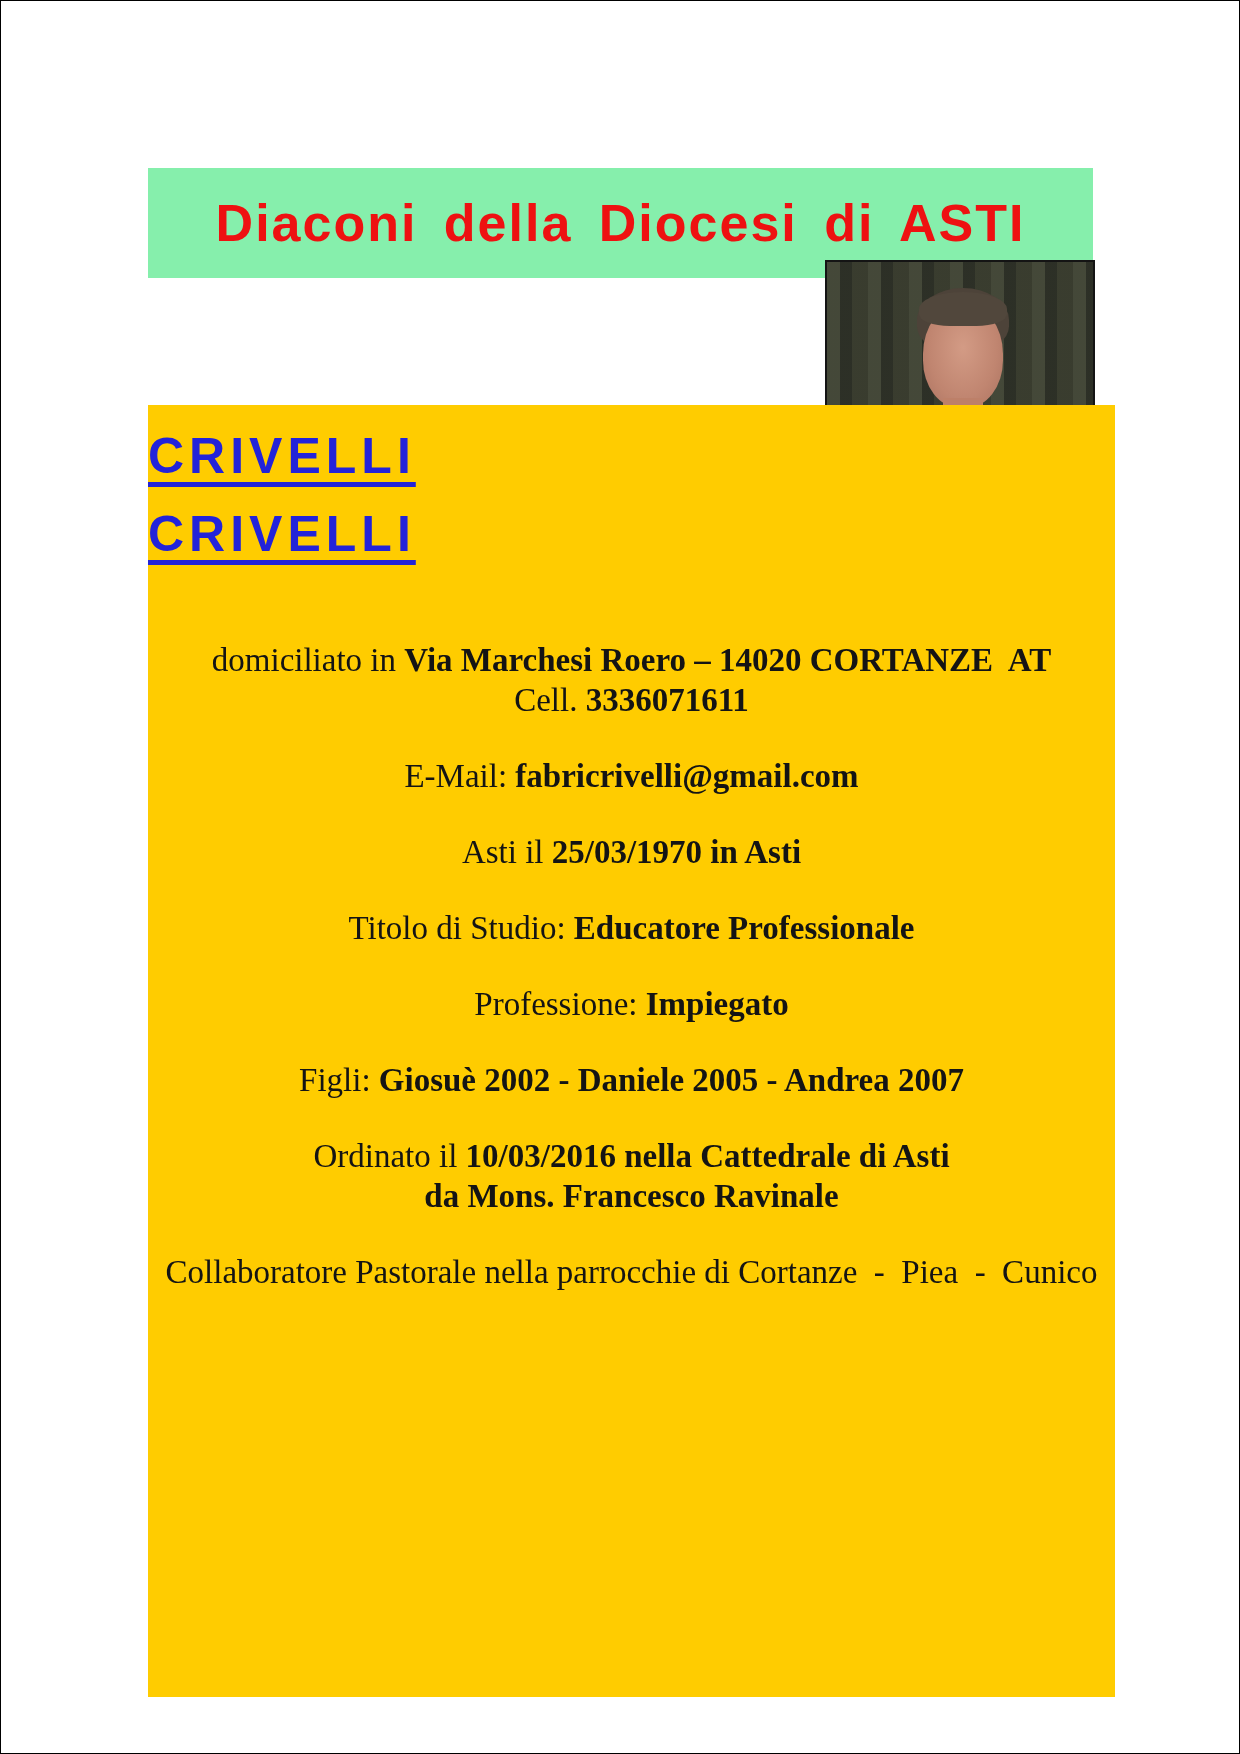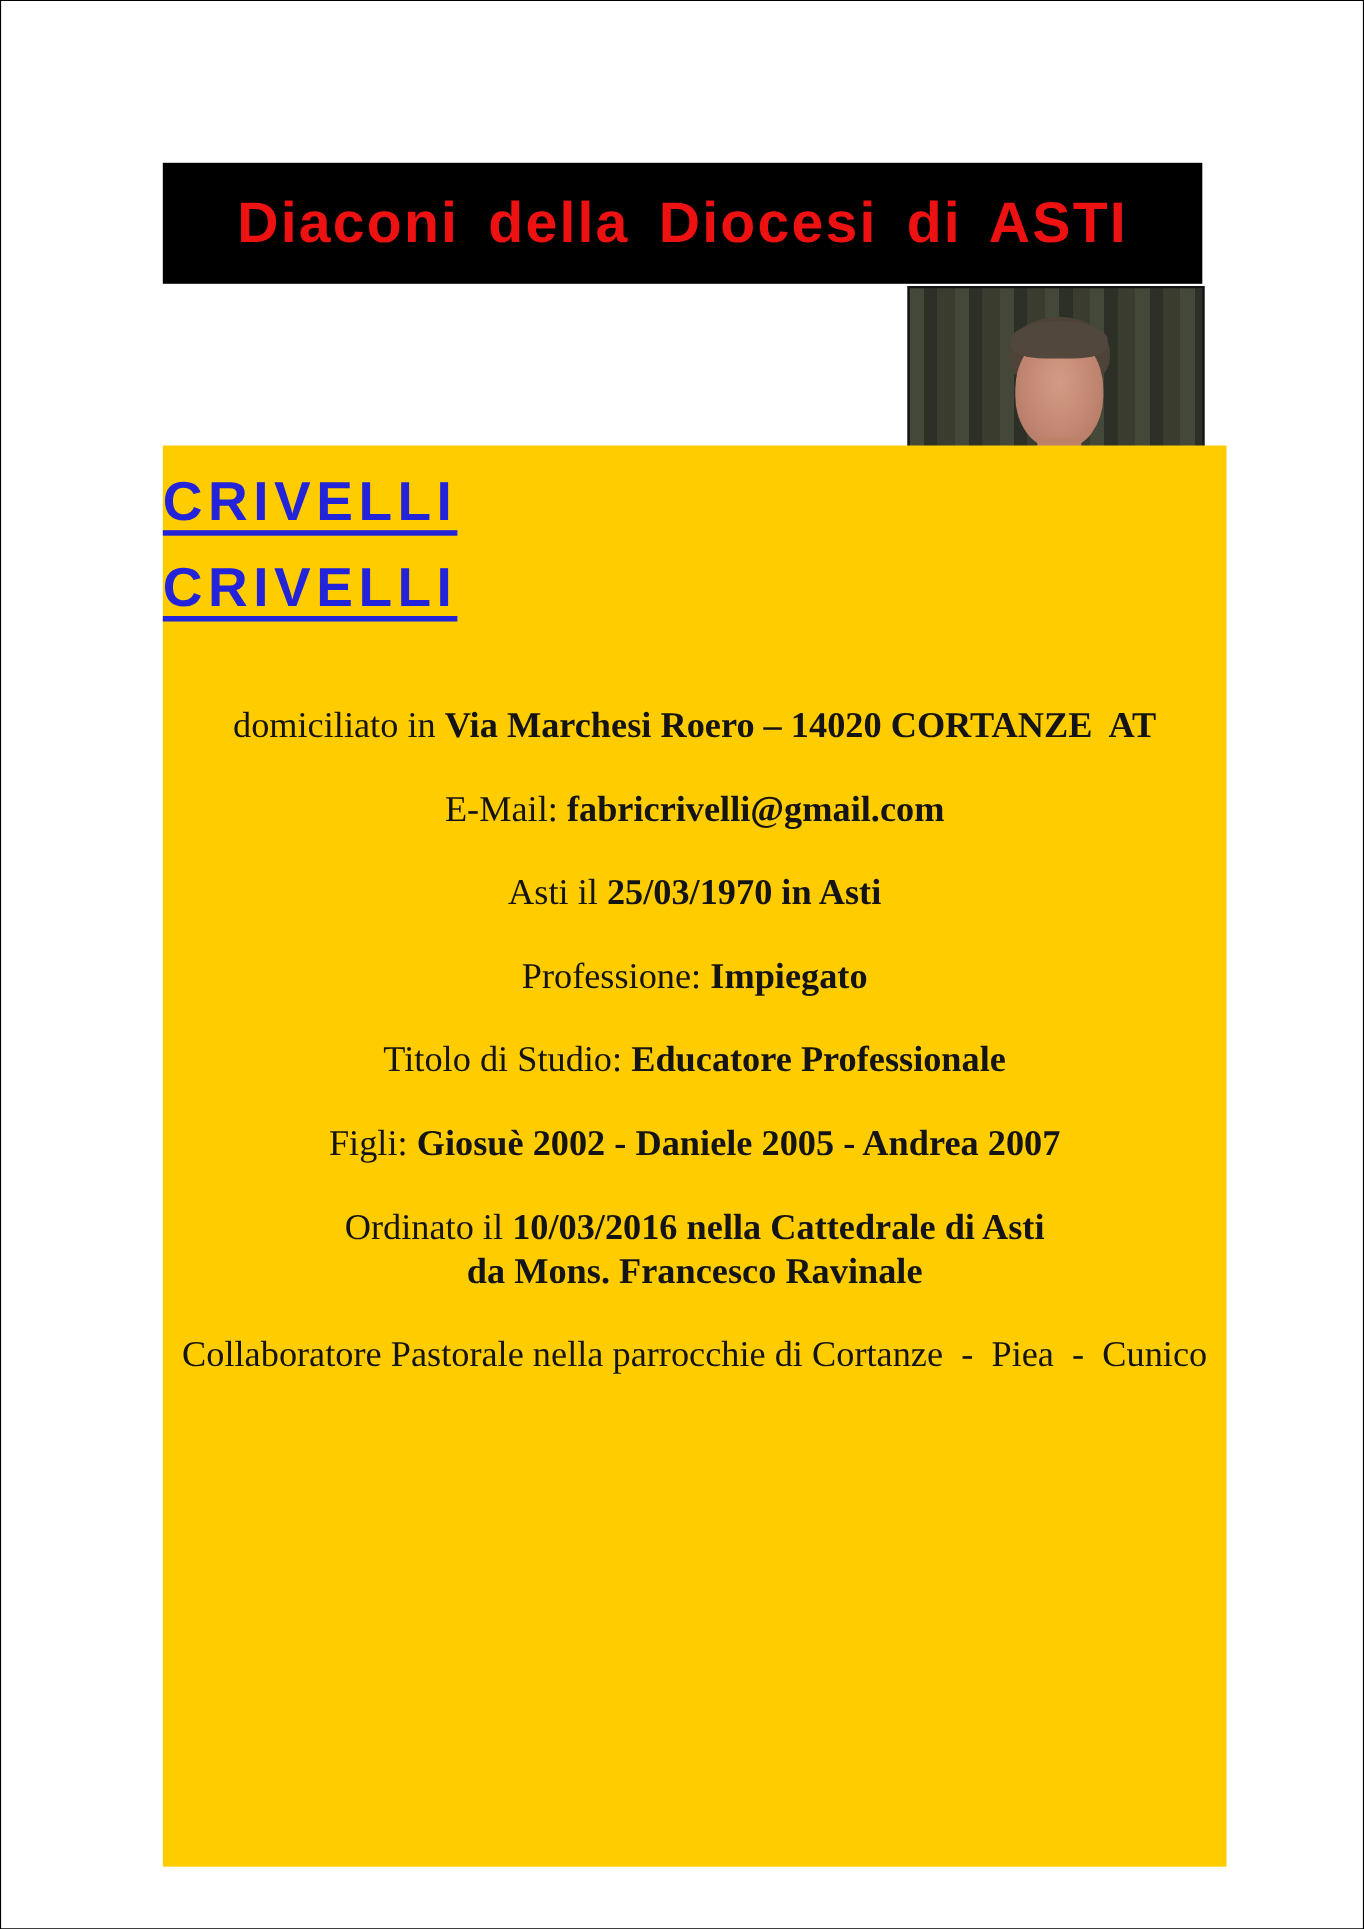--- a/index.html
+++ b/index.html
@@ -120,21 +120,21 @@
     font-size:33px; line-height:40px;
     white-space:pre;
     text-align:center;
   }
 </style>
 </head>
 <body>
 
 <div class="page-frame"></div>
 
-<div class="banner" style="background: #000000;">
+<div class="banner" style="background: #86efac; margin-top: 20px;">
   <span class="banner-title" style="color: rgb(238, 17, 17);">Diaconi della Diocesi di ASTI</span>
 </div>
 
 <div class="photo">
   <div class="ph-hair"></div>
   <div class="ph-face"></div>
   <div class="ph-fringe"></div>
   <div class="ph-neck"></div>
   <div class="ph-collar"></div>
   <div class="ph-tuft-l"></div>
@@ -147,32 +147,33 @@
 
 <div class="name-block">
   <p class="name-line" style="color: rgb(35, 35, 217);">CRIVELLI</p>
   <p class="name-line" style="color: rgb(35, 35, 217);">CRIVELLI</p>
 </div>
 
 <div class="info">
 
 <div class="group">
       <p><span>domiciliato in </span><b>Via Marchesi Roero – 14020 CORTANZE  AT</b></p>
+      <p><span>Cell. </span><b>3336071611</b></p>
     </div>
     <div class="group">
       <p><span>E-Mail: </span><b>fabricrivelli@gmail.com</b></p>
     </div>
     <div class="group">
       <p><span>Asti il </span><b>25/03/1970 in Asti</b></p>
     </div>
     <div class="group">
-      <p><span>Professione: </span><b>Impiegato</b></p>
+      <p><span>Titolo di Studio: </span><b>Educatore Professionale</b></p>
     </div>
     <div class="group">
-      <p><span>Titolo di Studio: </span><b>Educatore Professionale</b></p>
+      <p><span>Professione: </span><b>Impiegato</b></p>
     </div>
     <div class="group">
       <p><span>Figli: </span><b>Giosuè 2002 - Daniele 2005 - Andrea 2007</b></p>
     </div>
     <div class="group">
       <p><span>Ordinato il </span><b>10/03/2016 nella Cattedrale di Asti</b></p>
       <p><b>da Mons. Francesco Ravinale</b></p>
     </div>
     <p class="footer-line">Collaboratore Pastorale nella parrocchie di Cortanze  -  Piea  -  Cunico</p>
   </div>

